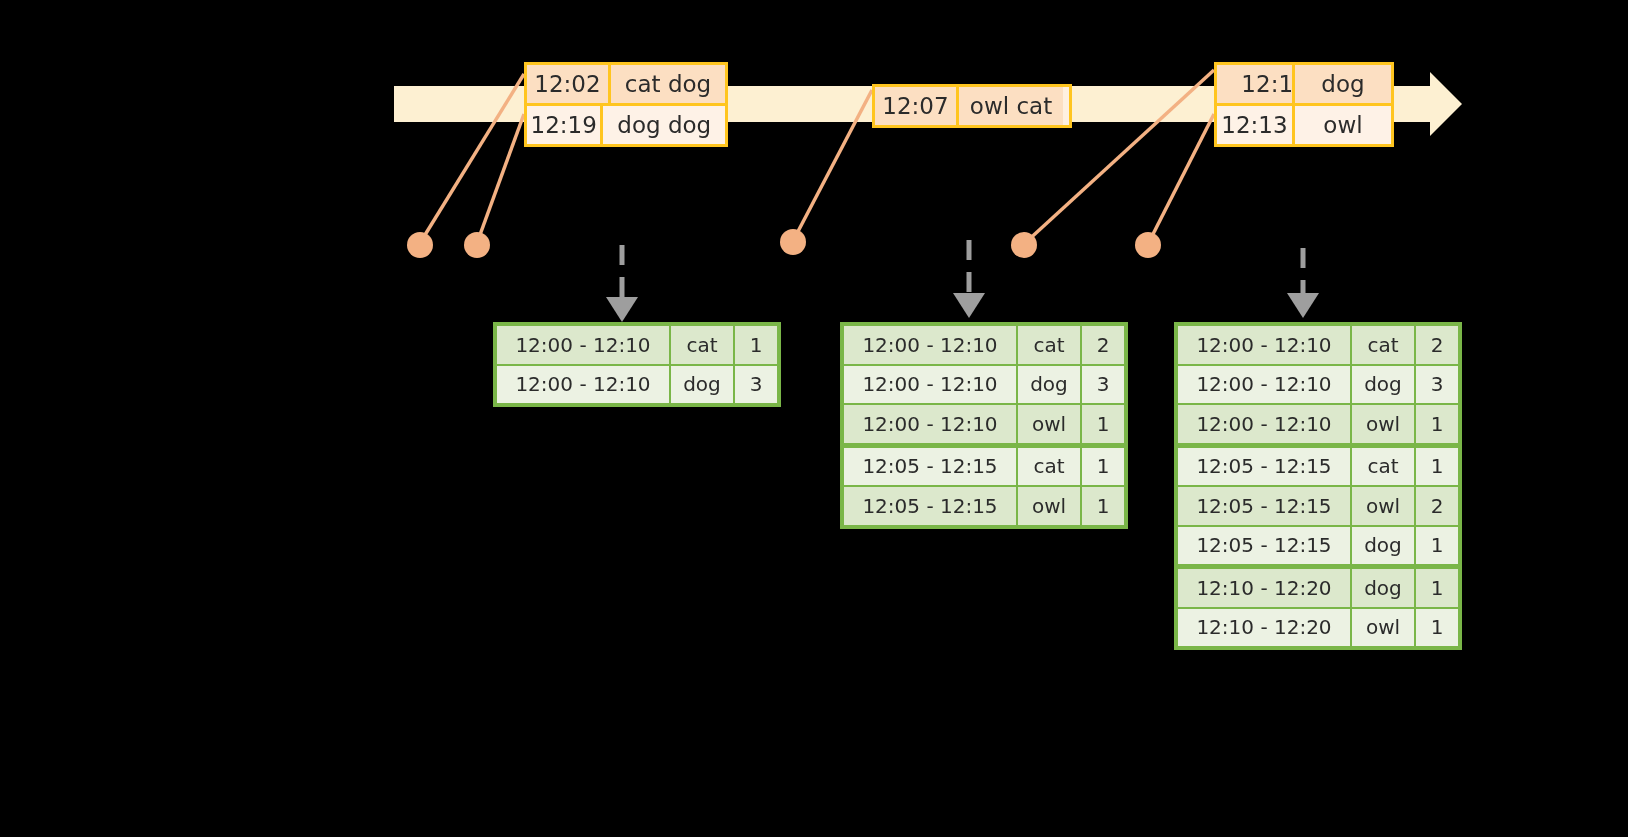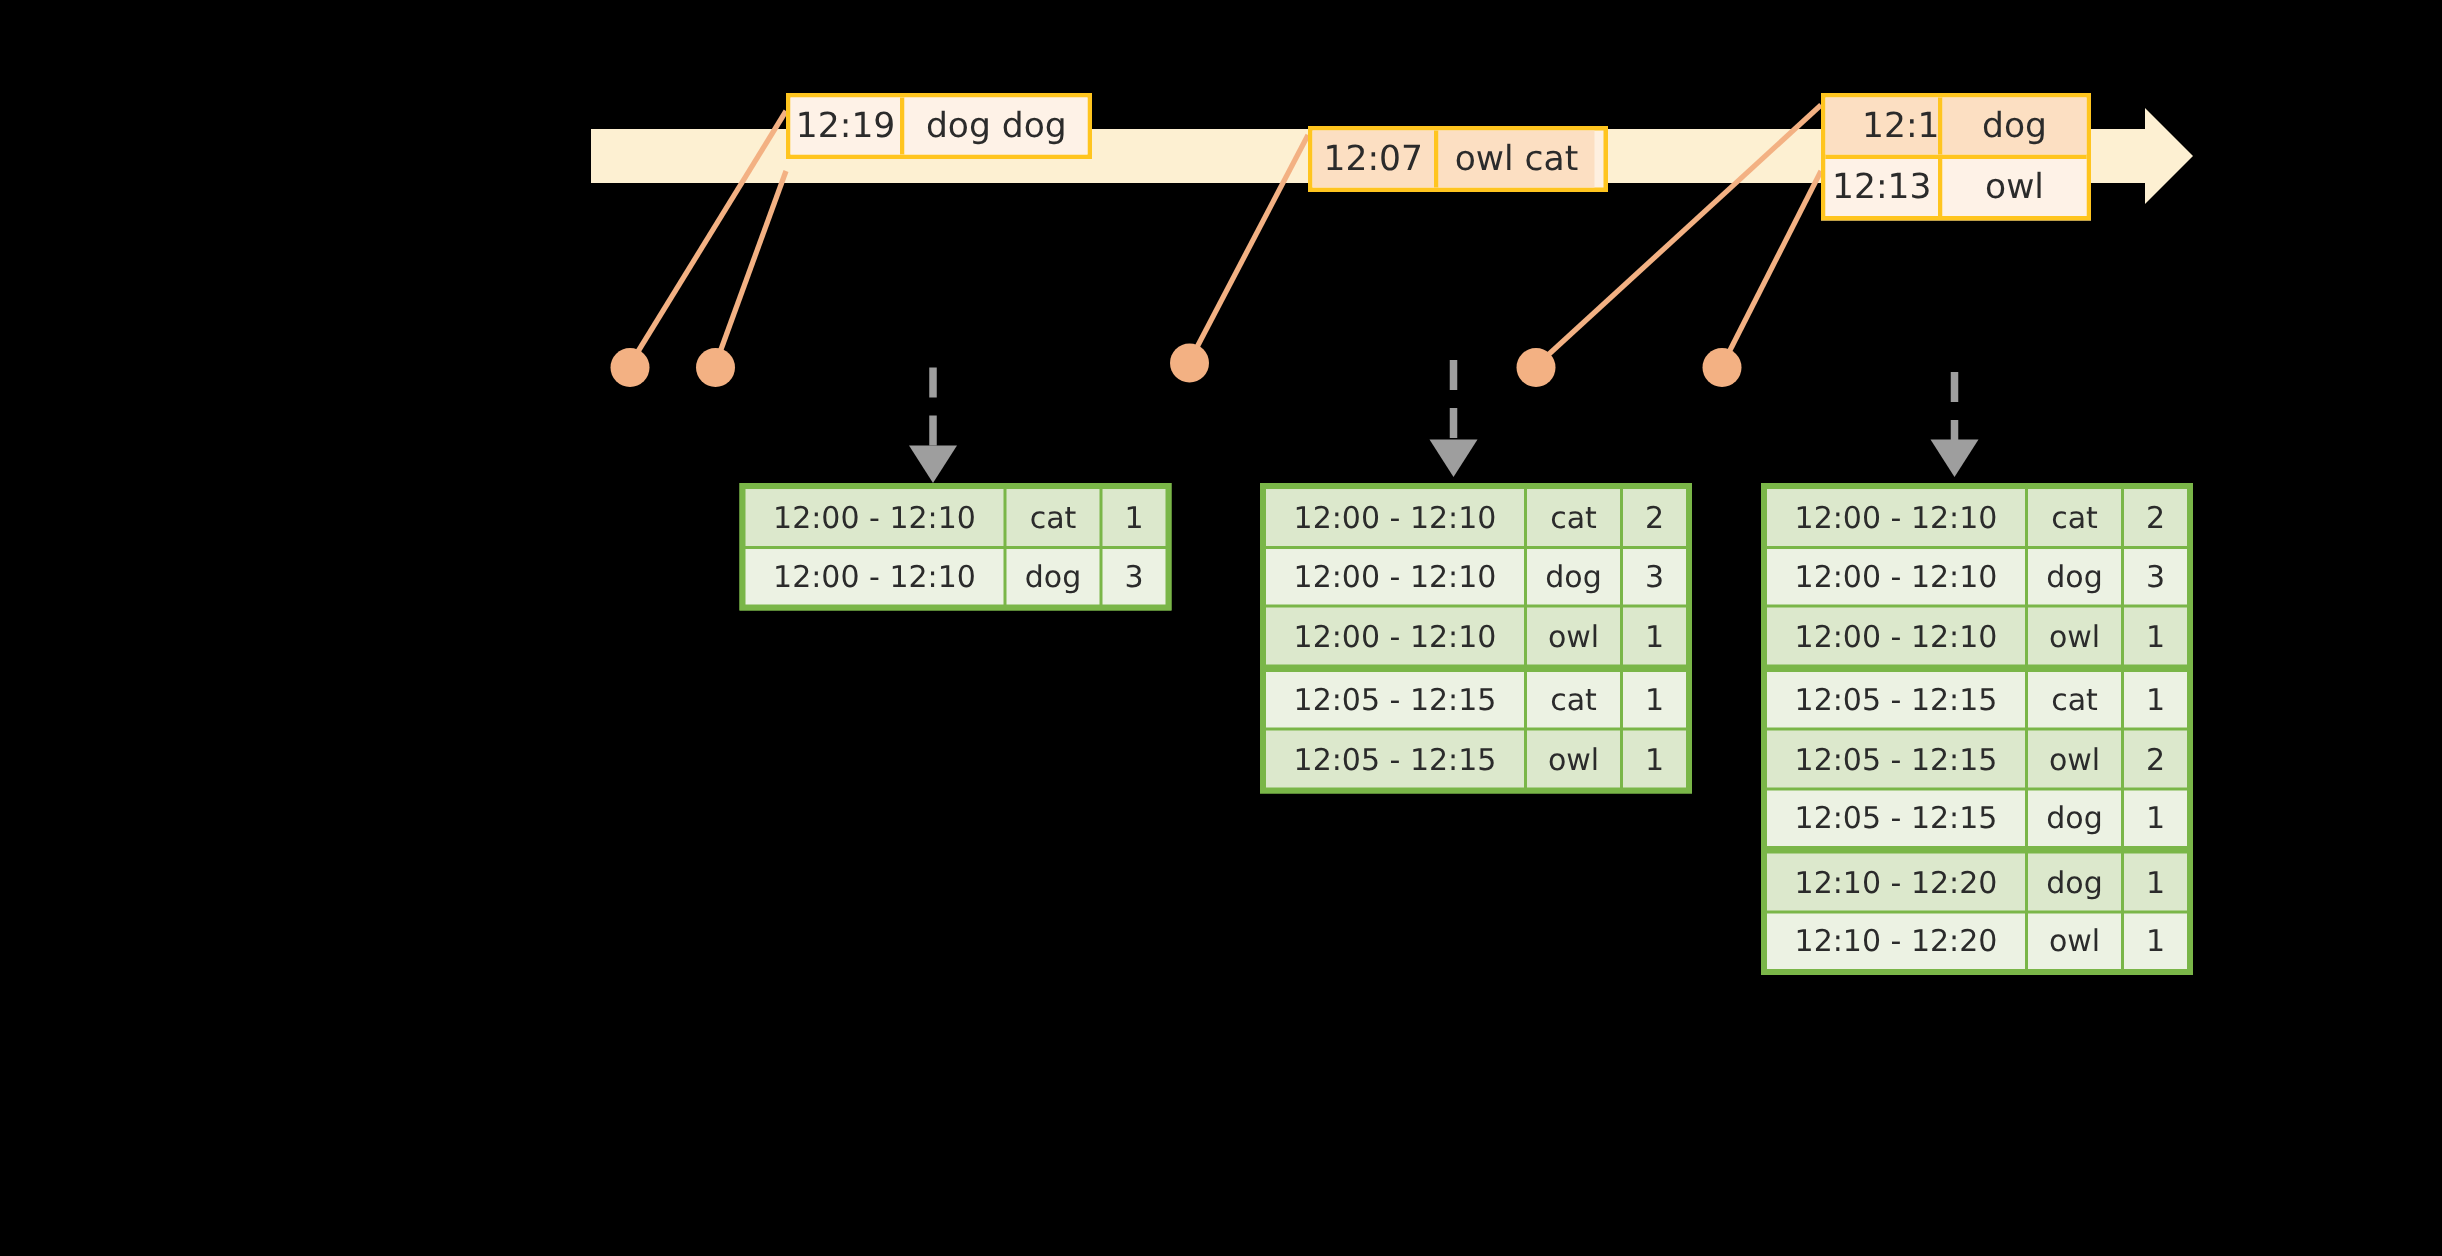--- a/index.html
+++ b/index.html
@@ -135,20 +135,24 @@
       <line x1="1303" y1="248" x2="1303" y2="296" stroke-dasharray="20 12"></line>
     </g>
     <g fill="#9E9E9E">
       <polygon points="606,297 638,297 622,322"></polygon>
       <polygon points="953,293 985,293 969,318"></polygon>
       <polygon points="1287,293 1319,293 1303,318"></polygon>
     </g>
   </svg>
 
   <div class="event-box" style="left:524px; top:62px; width:204px;">
+    <div class="event-row shade">
+      <div class="ev-cell ev-time" style="width:84px;">12:02</div>
+      <div class="ev-cell ev-payload" style="width:114px;">cat dog</div>
+    </div>
     <div class="event-row">
       <div class="ev-cell ev-time" style="width:84px;">12:19</div>
       <div class="ev-cell ev-payload" style="width:134px;">dog dog</div>
     </div>
   </div>
 
   <div class="event-box" style="left:872px; top:84px; width:200px;text-align:center;">
     <div class="event-row shade">
       <div class="ev-cell ev-time" style="width:84px;">12:07</div>
       <div class="ev-cell ev-payload" style="width:104px;">owl cat</div>

